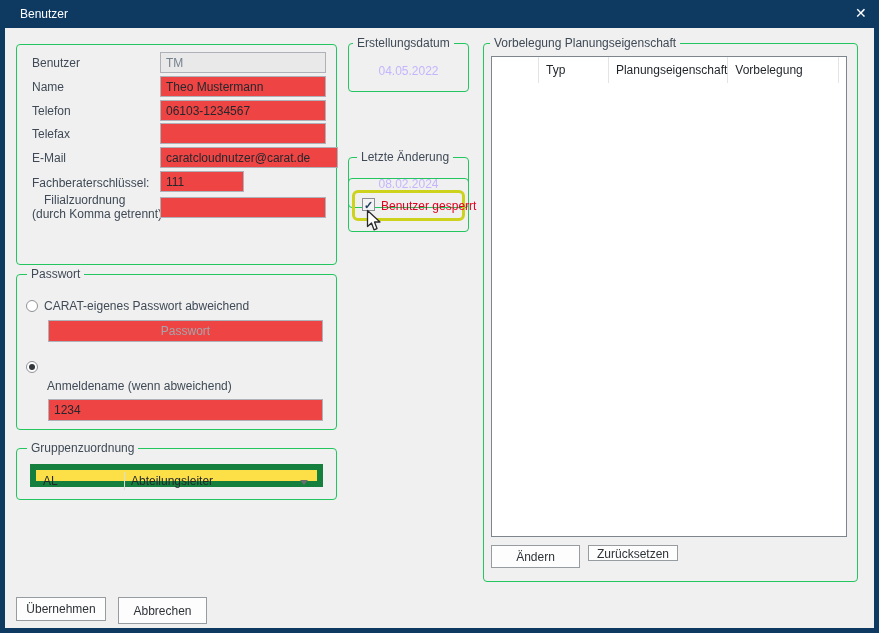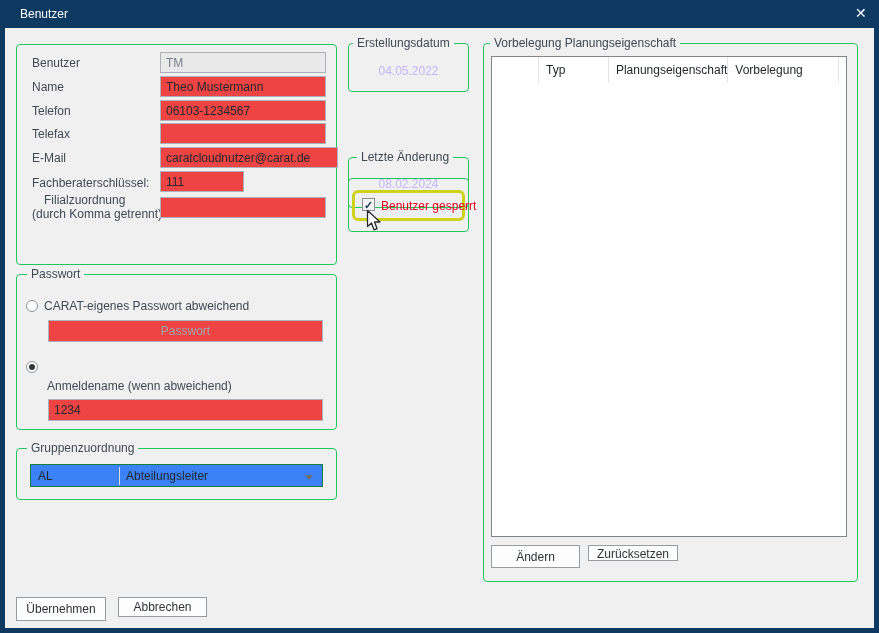--- a/index.html
+++ b/index.html
@@ -11,21 +11,21 @@
   .body{position:absolute;left:5px;top:28px;width:869px;height:600px;background:#f0f0f0;}
   .group{position:absolute;border:1px solid #22c55e;border-radius:4px;}
   .group-label{position:absolute;top:-8px;left:10px;background:#f0f0f0;padding:0 4px;font-size:12px;color:#3f4a56;white-space:nowrap;}
   .lbl{position:absolute;font-size:12px;color:#3f4a56;white-space:nowrap;}
   .inp{position:absolute;background:#ef4444;border:1px solid #aeb2b8;font-size:12px;color:#23282d;padding:2px 5px;outline:none;}
   .inp.dis{background:#e9e9e9;color:#76828e;}
   .inp.center{text-align:center;}
   .inp.center::placeholder{color:#a2a7ad;text-align:center;}
   .radio{position:absolute;width:12px;height:12px;border:1px solid #8f9398;border-radius:50%;background:#fff;}
   .radio.sel::after{content:"";position:absolute;left:2px;top:2px;width:6px;height:6px;border-radius:50%;background:#33383d;}
-  .dropdown{position:absolute;background:#3b82f6;border:1px solid #15803d;}
+  .dropdown{position:absolute;background:#fde047;border:6px solid #15803d;}
   .dd-code{position:absolute;left:7px;top:4px;font-size:12px;color:#23282d;}
   .dd-sep{position:absolute;left:88px;top:2px;width:1px;height:18px;background:#dcdcdc;}
   .dd-name{position:absolute;left:95px;top:4px;font-size:12px;color:#23282d;}
   .dd-arrow{position:absolute;right:9px;top:10px;width:0;height:0;border-left:4px solid transparent;border-right:4px solid transparent;border-top:5px solid #6d6d6d;}
   .datebox-value{position:absolute;left:0;width:100%;text-align:center;font-size:12px;color:#c4b5fd;}
   .hl{position:absolute;border:3px solid #cdd21c;border-radius:6px;background:transparent;}
   .cb{position:absolute;width:13px;height:13px;border:1px solid #8b8f94;background:#f3f3f3;text-align:center;}
   .cb span{font-size:11px;font-weight:bold;color:#1d3c5e;line-height:12px;display:block;}
   .locked-lbl{position:absolute;font-size:12px;color:#e3001e;white-space:nowrap;}
   .list{position:absolute;background:#ffffff;border:1px solid #7e858d;}
@@ -116,14 +116,14 @@
       <div class="hcell" style="width:73px;">Typ</div>
       <div class="hcell" style="width:122px;">Planungseigenschaft</div>
       <div class="hcell" style="width:116px;">Vorbelegung</div>
       <div class="hcell nob" style="flex:1;"></div>
     </div>
   </div>
   <button class="btn" style="left:491px;top:545px;width:89px;height:23px;">Ändern</button>
   <button class="btn" style="left:588px;top:545px;width:90px;height:16px;">Zurücksetzen</button>
 
   <button class="btn" style="left:16px;top:597px;width:90px;height:24px;">Übernehmen</button>
-  <button class="btn" style="left:118px;top:597px;width:89px;height:20px;">Abbrechen</button>
+  <button class="btn" style="left:118px;top:597px;width:89px;height:27px;">Abbrechen</button>
 </div>
 
 </body></html>

